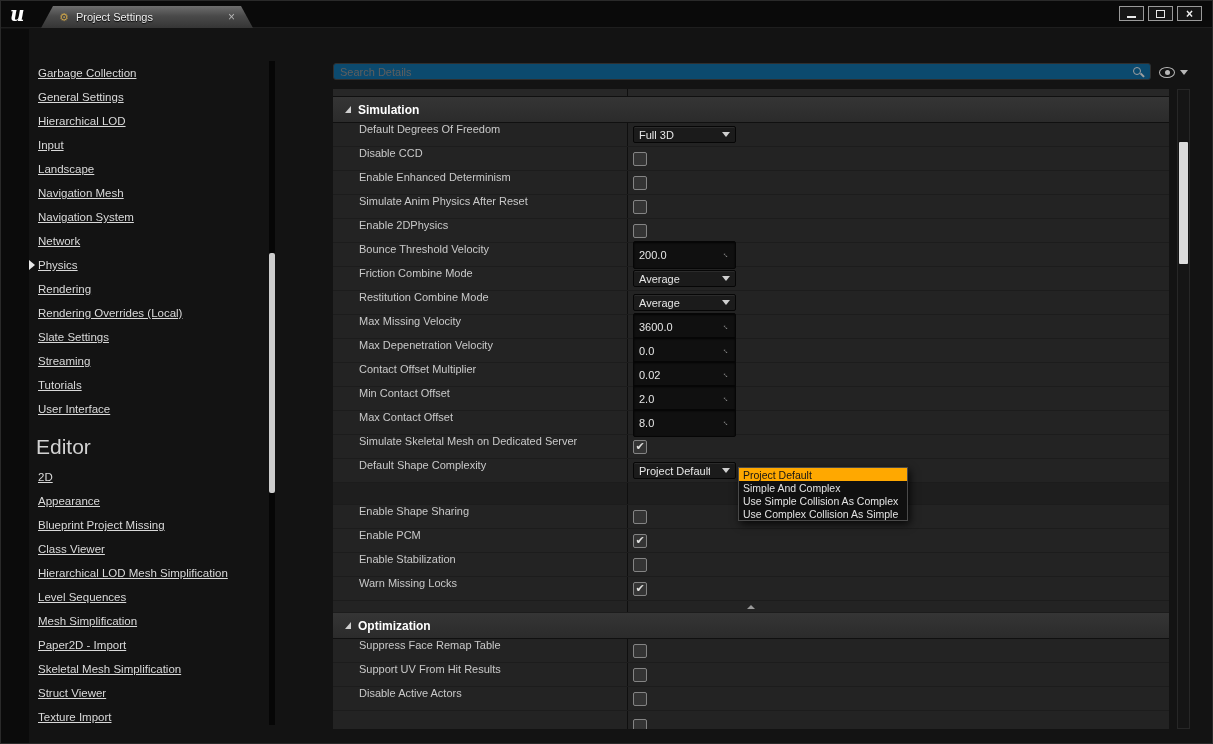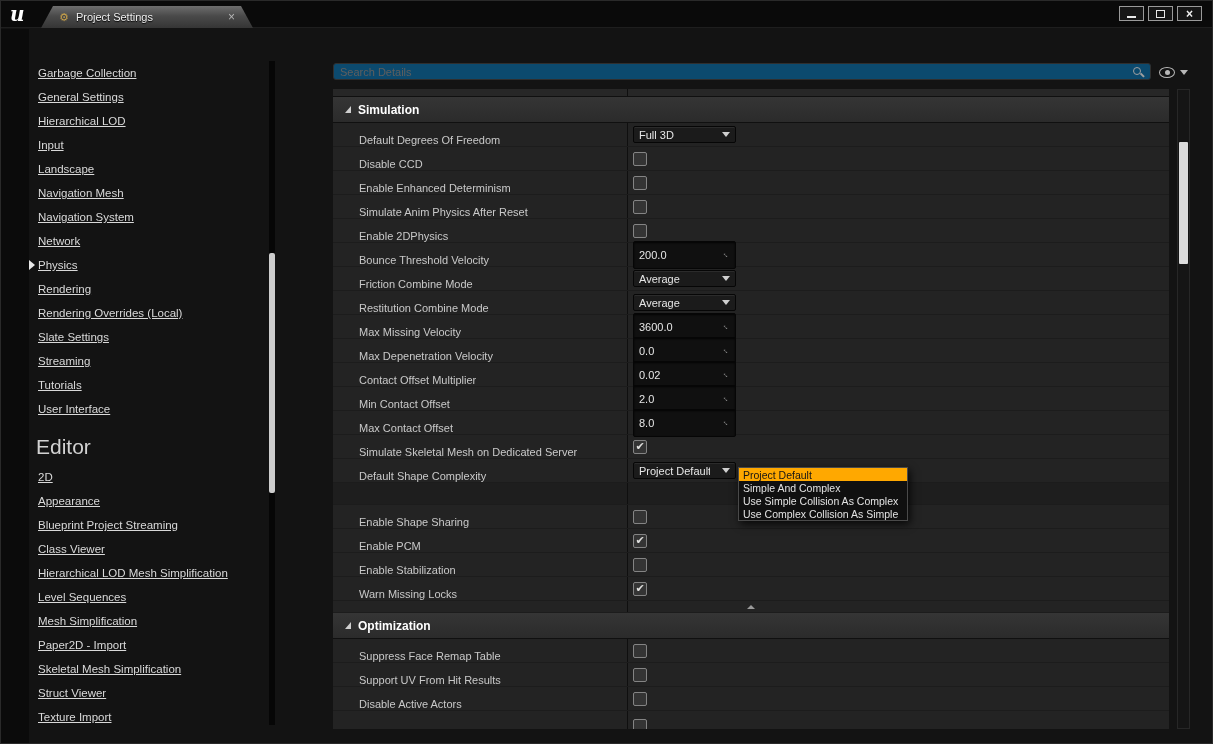--- a/index.html
+++ b/index.html
@@ -53,21 +53,21 @@
   .eye-caret{position:absolute;left:1179px;top:69px;width:0;height:0;cursor:pointer;
     border-left:4px solid transparent;border-right:4px solid transparent;border-top:5px solid #b8b8b8}
 
   
   .details{position:absolute;left:332px;top:88px;width:836px;height:640px;overflow:hidden;background:#141414}
   .sec-header{height:26px;background:linear-gradient(#353535,#2b2b2b);border-bottom:1px solid #101010;
     display:flex;align-items:center;padding-left:12px;gap:7px;cursor:pointer}
   .sec-tri{width:0;height:0;border-left:6px solid transparent;border-bottom:7px solid #cfcfcf}
   .sec-title{color:#fff;font-size:12px;font-weight:bold}
   .row{height:24px;display:flex;border-bottom:1px solid #1c1c1c;background:#232323}
-  .cell-l{width:295px;flex:none;display:flex;align-items:flex-end;padding-left:26px;border-right:1px solid #0f0f0f}
+  .cell-l{width:295px;flex:none;display:flex;align-items:flex-start;padding-left:26px;border-right:1px solid #0f0f0f}
   .cell-l span{color:#c9c9c9;font-size:11px;white-space:nowrap}
   .cell-r{flex:1;display:flex;align-items:center;padding-left:5px}
   .combo{width:103px;height:17px;background:#1b1b1b;border:1px solid #060606;border-radius:2px;
     display:flex;align-items:center;padding:0 5px;gap:12px;cursor:pointer;
     box-shadow:inset 0 1px 0 rgba(255,255,255,.07)}
   .combo .val{flex:1;color:#e6e6e6;font-size:11px;white-space:nowrap;overflow:hidden}
   .caret{width:0;height:0;border-left:4px solid transparent;border-right:4px solid transparent;
     border-top:5px solid #cfcfcf;flex:none}
   .numbox{width:103px;height:28px;background:#101010;border:1px solid #060606;border-radius:2px;
     display:flex;align-items:center;padding:0 5px;cursor:text;
@@ -171,21 +171,21 @@
         <span class="side-label">User Interface</span>
       </div>
       <div class="side-header">Editor</div>
       <div class="side-item">
         <span class="side-label">2D</span>
       </div>
       <div class="side-item">
         <span class="side-label">Appearance</span>
       </div>
       <div class="side-item">
-        <span class="side-label">Blueprint Project Streaming</span>
+        <span class="side-label">Blueprint Project Missing</span>
       </div>
       <div class="side-item">
         <span class="side-label">Class Viewer</span>
       </div>
       <div class="side-item">
         <span class="side-label">Hierarchical LOD Mesh Simplification</span>
       </div>
       <div class="side-item">
         <span class="side-label">Level Sequences</span>
       </div>

